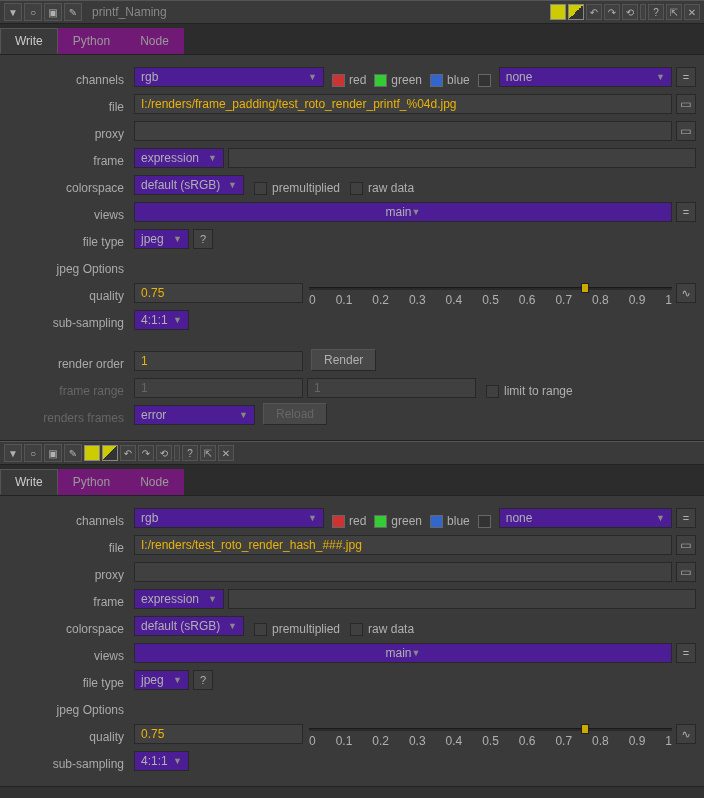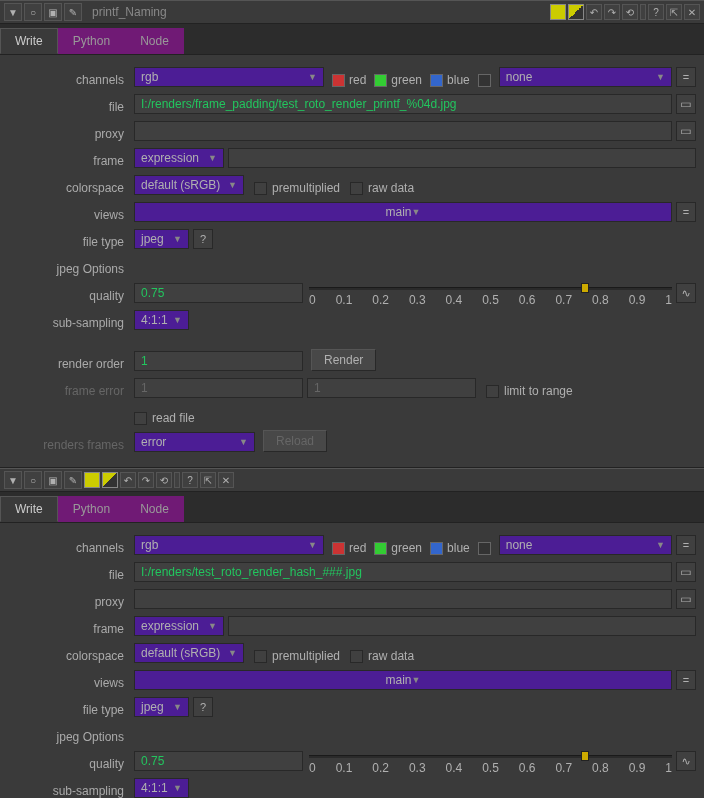--- a/index.html
+++ b/index.html
@@ -14,21 +14,21 @@
 .sq-g{background:#404040;border:1px solid #555;width:16px;height:16px;display:flex;align-items:center;justify-content:center;font-size:10px}
 .tabs{display:flex;background:#2c2c2c;border-bottom:1px solid #222;padding-top:4px}
 .tab{padding:5px 14px;background:#701a75;color:#999;border:1px solid transparent;cursor:pointer}
 .tab.active{background:#3a3a3a;border:1px solid #555;border-bottom:1px solid #3a3a3a;color:#ccc}
 .body{padding:10px 8px}
 .row{display:flex;align-items:flex-end;margin-bottom:5px;min-height:22px}
 .lbl{width:126px;text-align:right;padding-right:10px;font-size:12px;color:#aaa}
 .lbl.dim{color:#666}
 .dd{background:#4c1d95;border:1px solid #282828;height:20px;padding:2px 6px;display:flex;align-items:center;justify-content:space-between;cursor:pointer}
 .dd .arr{font-size:9px;color:#888}
-.inp{background:#404040;border:1px solid #282828;height:20px;padding:2px 6px;color:#22c55e;flex:1}
+.inp{background:#404040;border:1px solid #282828;height:20px;padding:2px 6px;color:#eab308;flex:1}
 .btn{background:#484848;border:1px solid #282828;border-top-color:#555;border-left-color:#555;height:22px;padding:2px 12px;cursor:pointer}
 .chk{width:13px;height:13px;background:#404040;border:1px solid #282828;margin-right:5px;display:inline-block;vertical-align:middle}
 .sw{width:13px;height:13px;border:1px solid #666;margin-right:4px;display:inline-block;vertical-align:middle}
 .sw.r{background:#cc3333}.sw.g{background:#33cc33}.sw.b{background:#3366cc}.sw.x{background:#333}
 .eqbtn{width:20px;height:20px;background:#404040;border:1px solid #282828;display:flex;align-items:center;justify-content:center;margin-left:4px;font-size:11px}
 .folder{width:20px;height:20px;background:#404040;border:1px solid #282828;display:flex;align-items:center;justify-content:center;margin-left:4px}
 .slider{flex:1;height:20px;position:relative;margin-left:6px}
 .slider-track{position:absolute;top:4px;left:0;right:0;height:3px;background:#2a2a2a;border-top:1px solid #1a1a1a}
 .slider-ticks{position:absolute;top:10px;left:0;right:0;display:flex;justify-content:space-between;font-size:9px;color:#666}
 .slider-thumb{position:absolute;top:0;width:8px;height:10px;background:#ccaa00;border:1px solid #222}
@@ -182,34 +182,29 @@
 <div class="spacer"></div>
 
 <div class="row">
  <div class="lbl">render order</div>
  <input class="inp" style="flex: 0 0 70px;" value="1">
  <span style="width:8px"></span>
  <button class="btn">Render</button>
 </div>
 
 <div class="row">
- <div class="lbl dim">frame error</div>
+ <div class="lbl dim">frame range</div>
  <input class="inp" style="flex: 0 0 70px; color: rgb(102, 102, 102);" disabled="" value="1">
  <span style="width:4px"></span>
  <input class="inp" style="flex: 0 0 70px; color: rgb(102, 102, 102);" disabled="" value="1">
  <span style="width:10px"></span>
  <span class="chk"></span>
           <span>limit to range</span>
 </div>
 
-<div class="row">
- <div class="lbl"></div>
- <span class="chk"></span>
-          <span>read file</span>
-</div>
 
 <div class="row">
  <div class="lbl dim">renders frames</div>
  <div class="dd" style="width:121px;color:#666">
             <span>error</span>
             <span class="arr">▼</span>
           </div>
  <span style="width:8px"></span>
  <button class="btn" style="color:#666" disabled="">Reload</button>
 </div>

